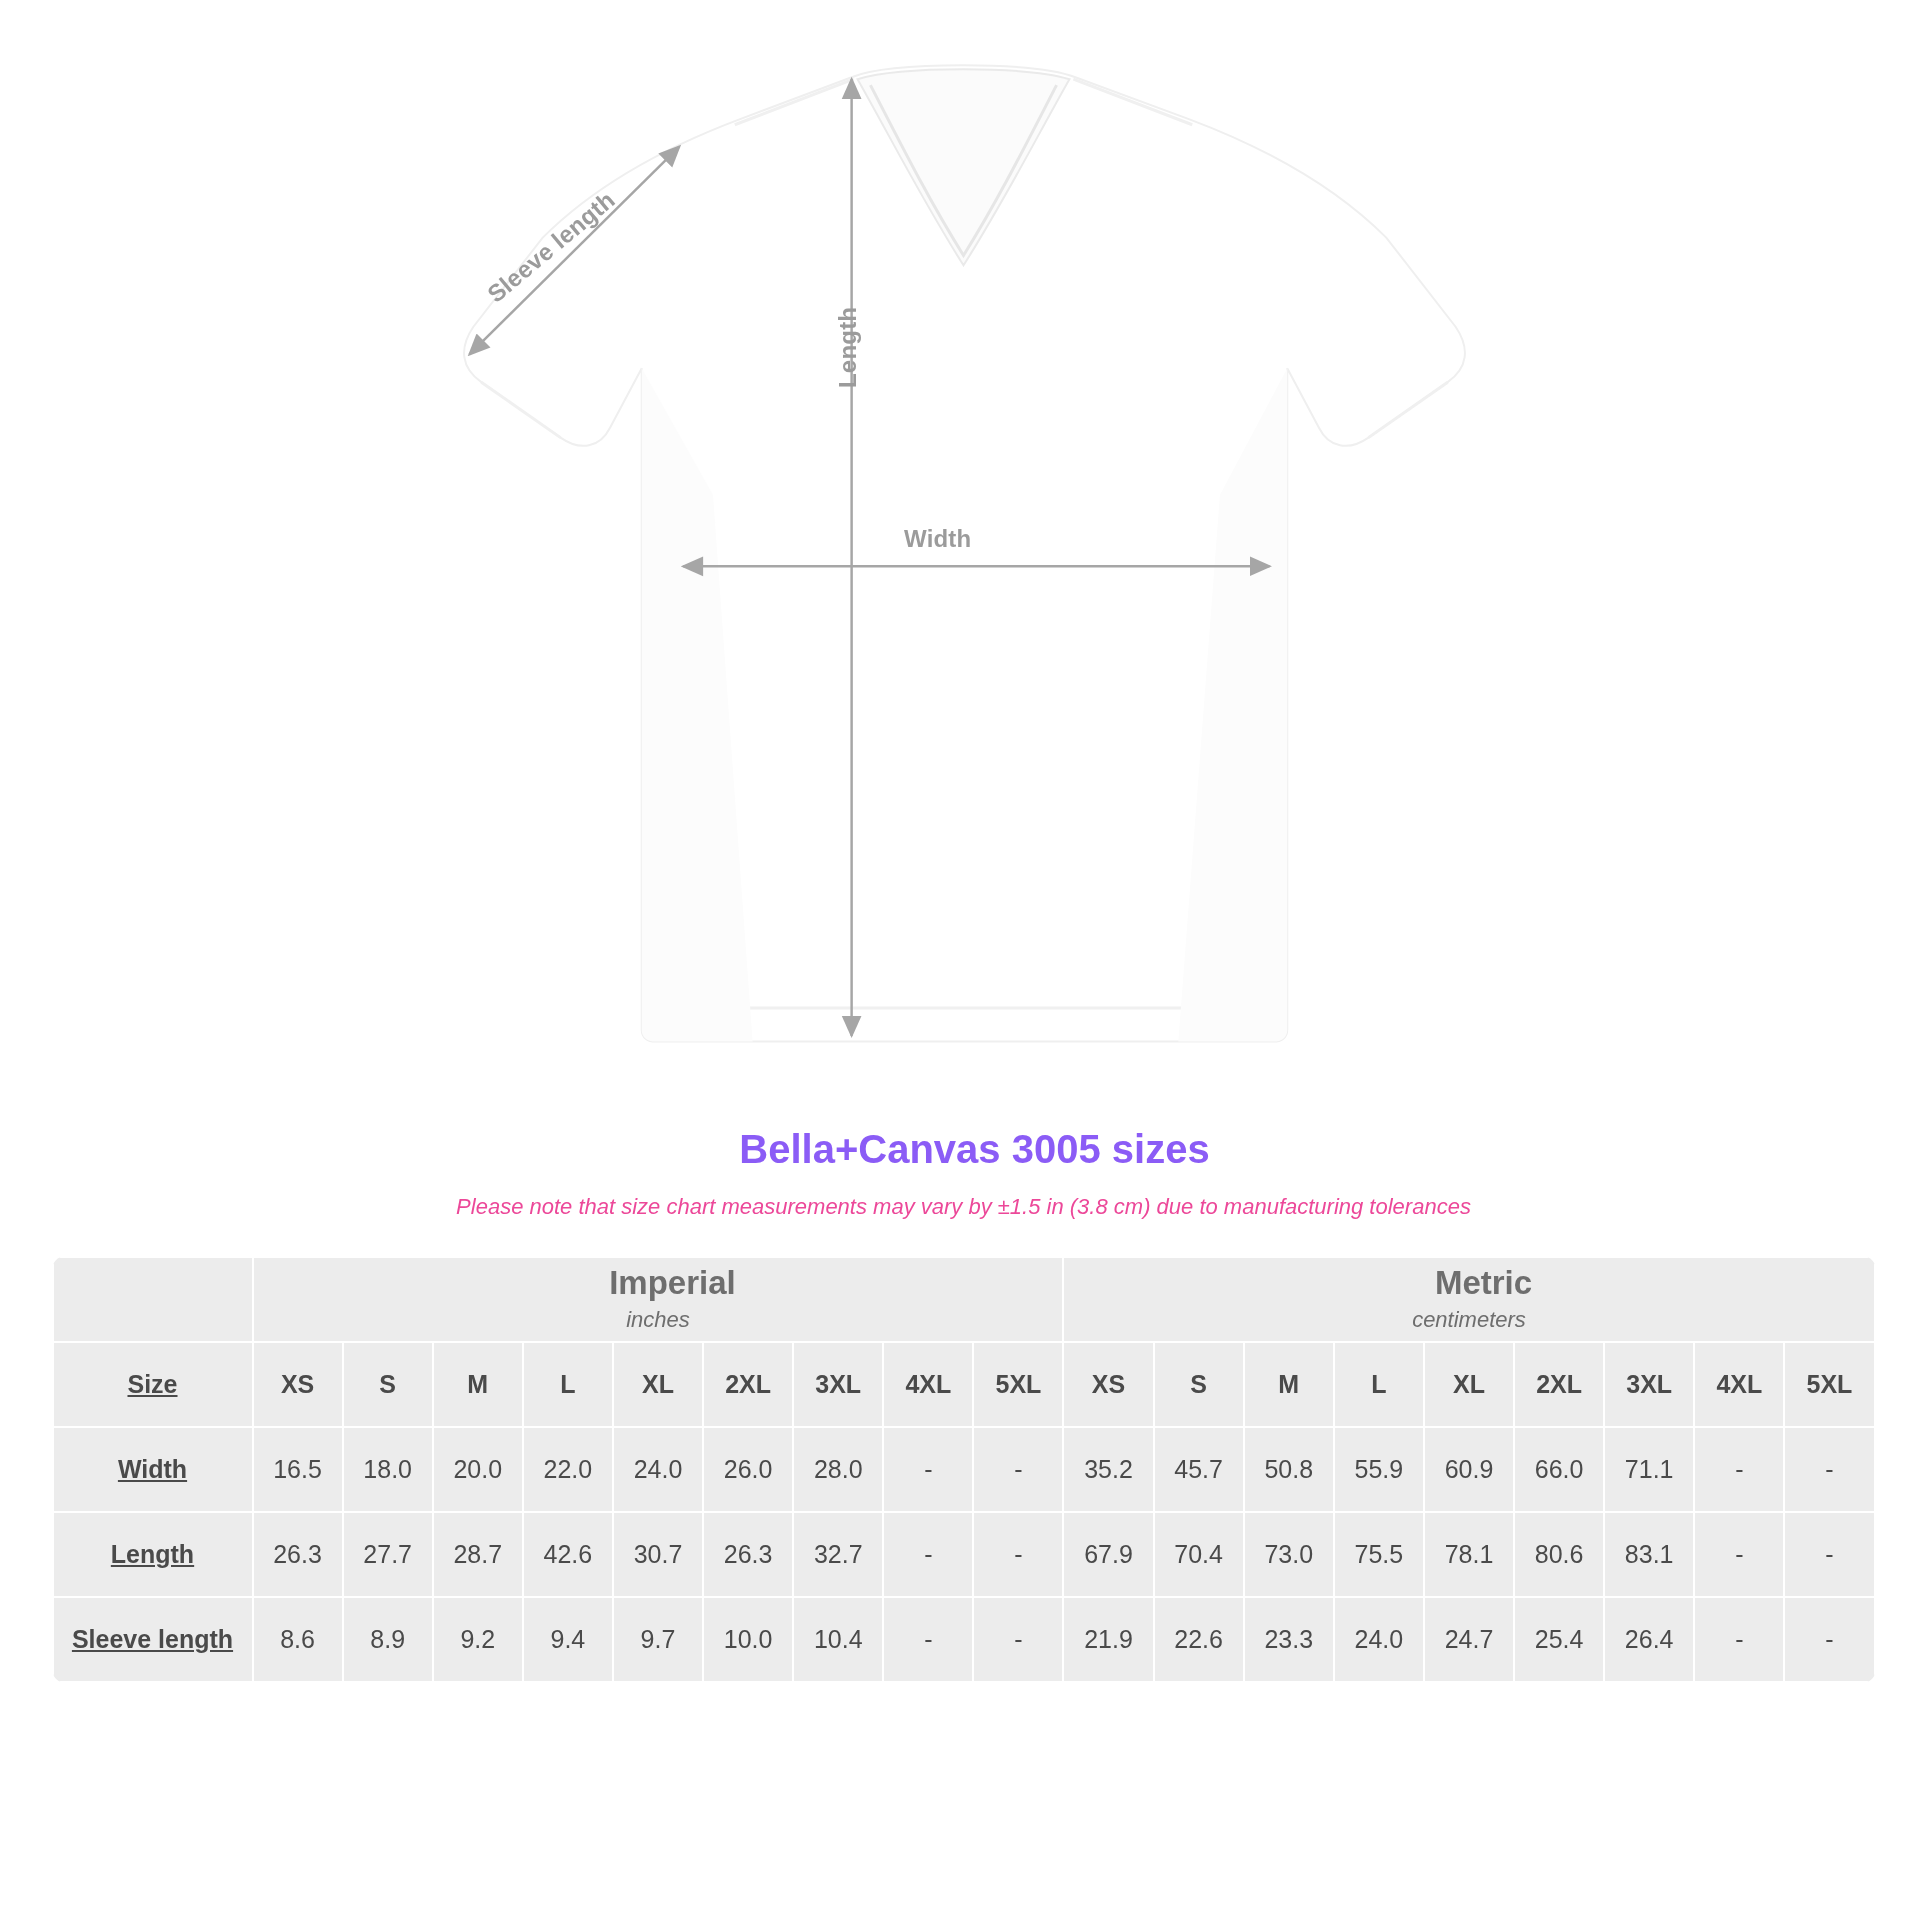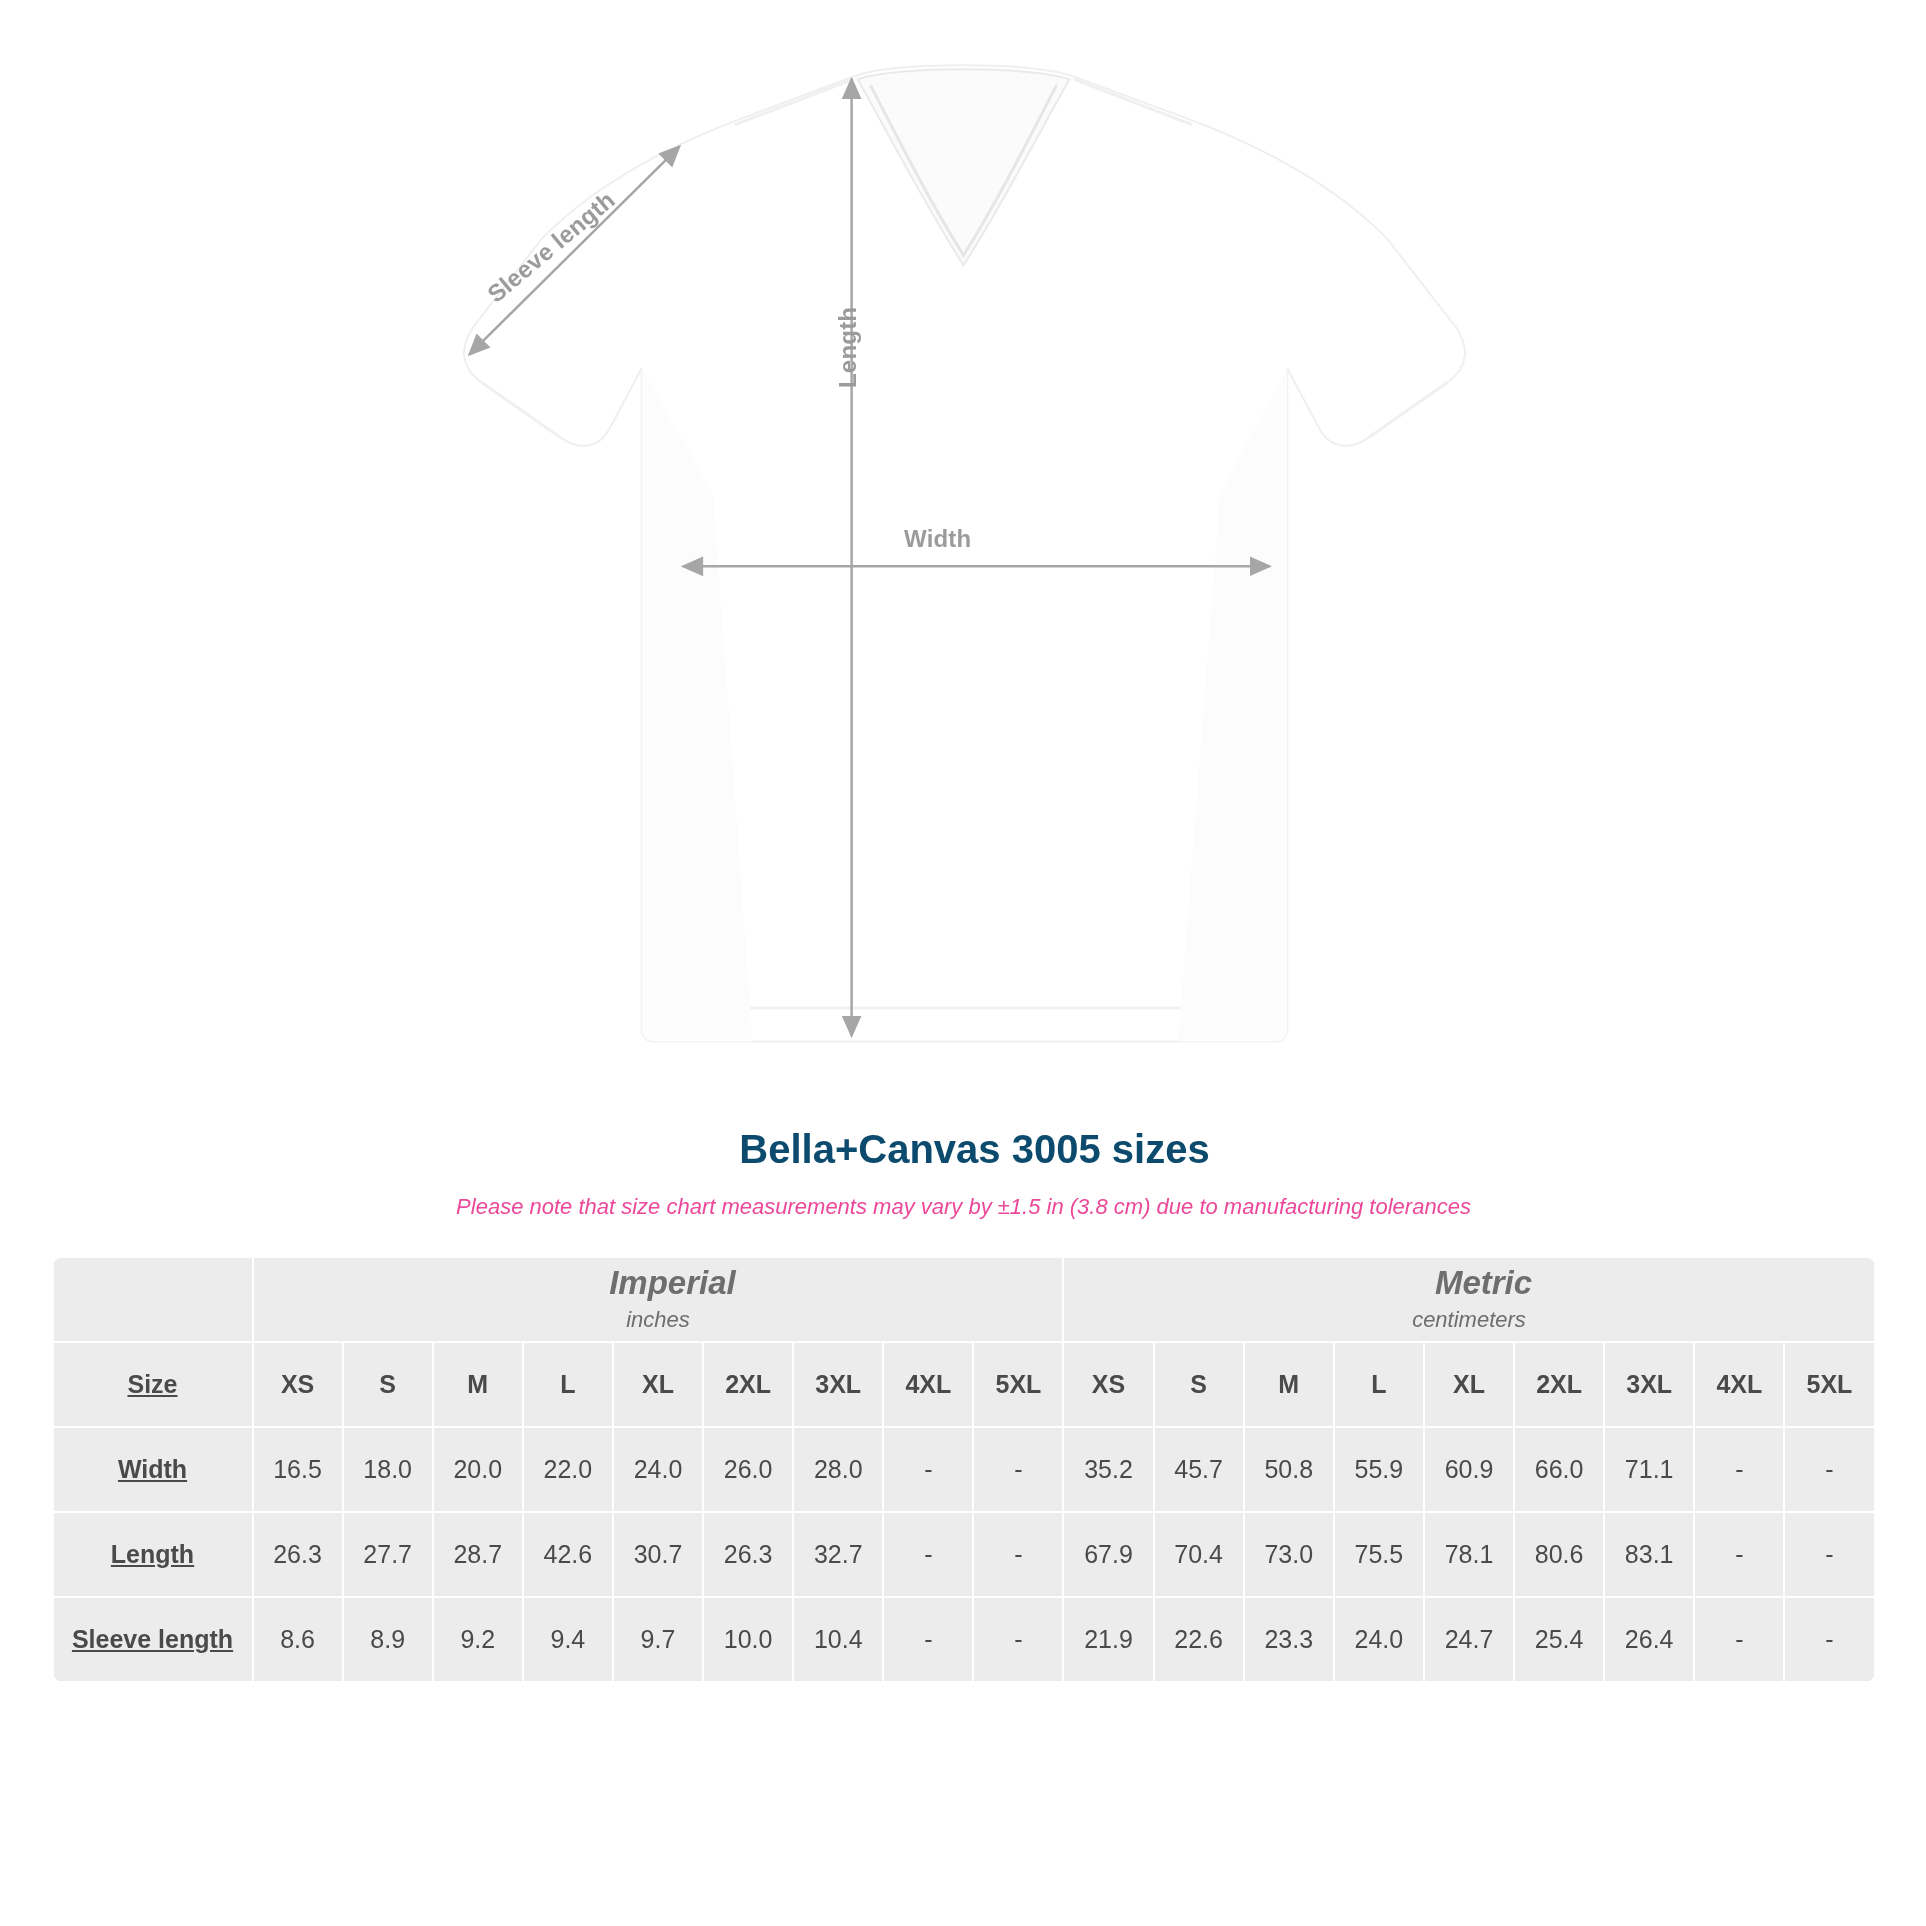--- a/index.html
+++ b/index.html
@@ -59,21 +59,21 @@
   }
 
   
   .title-block {
     text-align: center;
     margin-top: 28px;
   }
   .chart-title {
     font-size: 40px;
     font-weight: bold;
-    color: #0c4a6e;
+    color: #8b5cf6;
     margin: 0 0 22px 14px;
     padding-left: 8px;
   }
   .chart-note {
     font-size: 22px;
     font-style: italic;
     color: #ec4899;
     margin: 0;
   }
 
@@ -98,21 +98,20 @@
     padding: 0;
     height: 83px;
     vertical-align: middle;
   }
   .unit-header {
     height: 119px;
   }
   .unit-system {
     font-size: 33px;
     font-weight: bold;
-    font-style: italic;
     color: #6e6e6e;
     line-height: 1.2;
     margin-left: 29px;
   }
   .unit-sub {
     font-size: 22px;
     font-style: italic;
     color: #6e6e6e;
     line-height: 1.5;
   }

